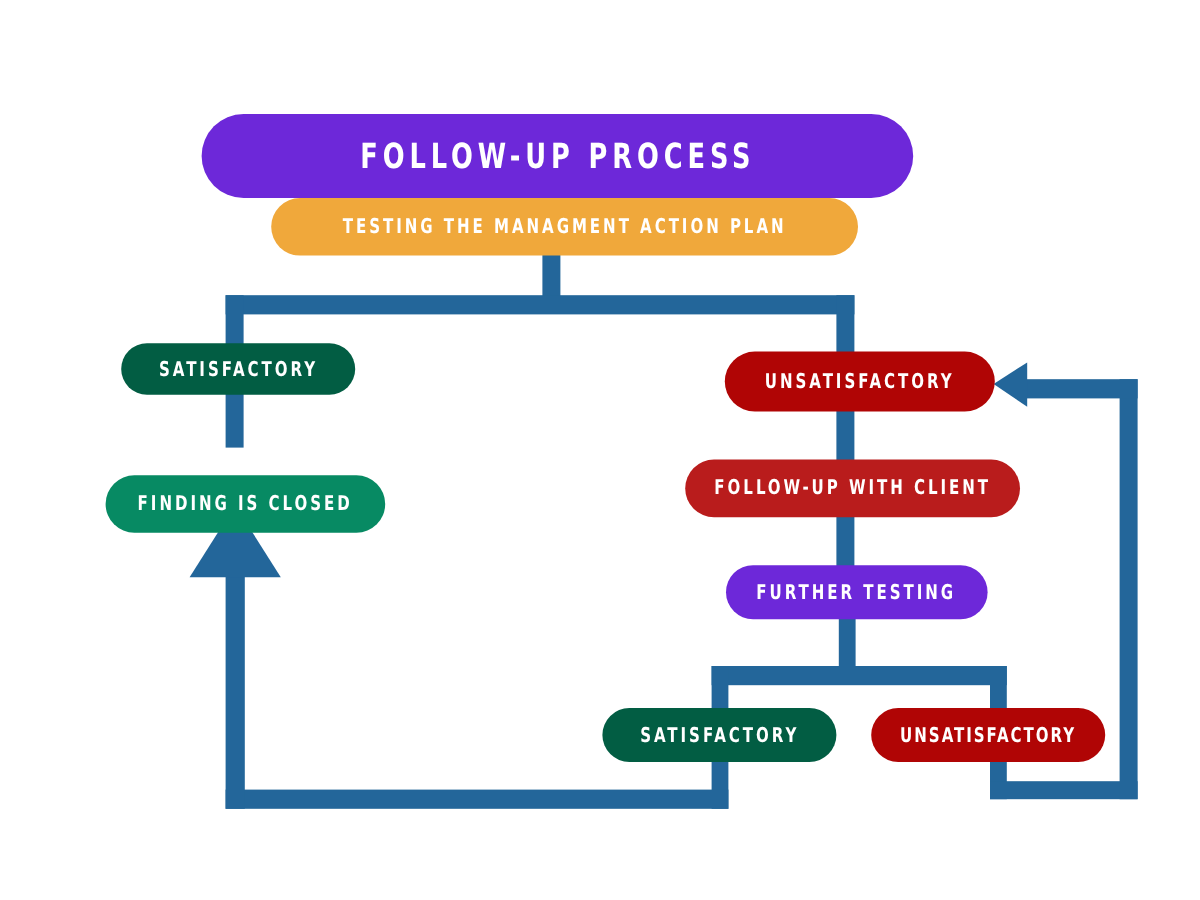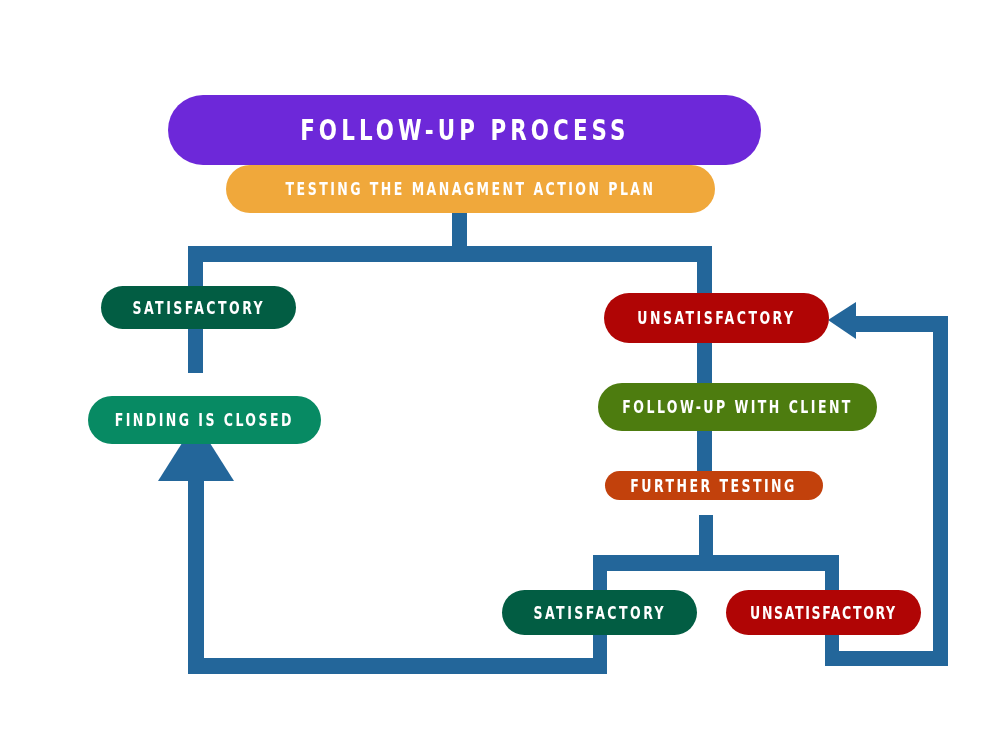--- a/index.html
+++ b/index.html
@@ -15,24 +15,24 @@
   .title { left:168px; top:55px; width:593px; height:70px; border-radius:35px;
            background:#6d28d9; font-size:29px; letter-spacing:5px;margin-top:40px; }
   .mgmt { left:226px; top:165px; width:489px; height:48px; border-radius:24px;
           background:#f0a83b; font-size:17px; }
   .sat1 { left:101px; top:286px; width:195px; height:43px; border-radius:22px;
           background:#025d43; font-size:17px; }
   .closed { left:88px; top:372px; width:233px; height:48px; border-radius:24px;
             background:#078a63; font-size:17px;margin-top:24px; }
   .unsat1 { left:604px; top:293px; width:225px; height:50px; border-radius:25px;
             background:#b00505; font-size:17px; }
-  .client { left:598px; top:383px; width:279px; height:48px; border-radius:24px;
-            background:#4d7c0f; font-size:17px;justify-content:center; }
-  .further { left:605px; top:471px; width:218px; height:29px; border-radius:23px;
-             background:#c2410c; font-size:17px; }
+  .client { left:571px; top:383px; width:279px; height:48px; border-radius:24px;
+            background:#b91c1c; font-size:17px;justify-content:center; }
+  .further { left:605px; top:471px; width:218px; height:45px; border-radius:23px;
+             background:#6d28d9; font-size:17px; }
   .sat2 { left:502px; top:590px; width:195px; height:45px; border-radius:23px;
           background:#025d43; font-size:17px; }
   .unsat2 { left:726px; top:590px; width:195px; height:45px; border-radius:23px;
             background:#b00505; font-size:17px; letter-spacing:2px; }
 </style>
 </head>
 <body>
 
 <div class="canvas">
 

